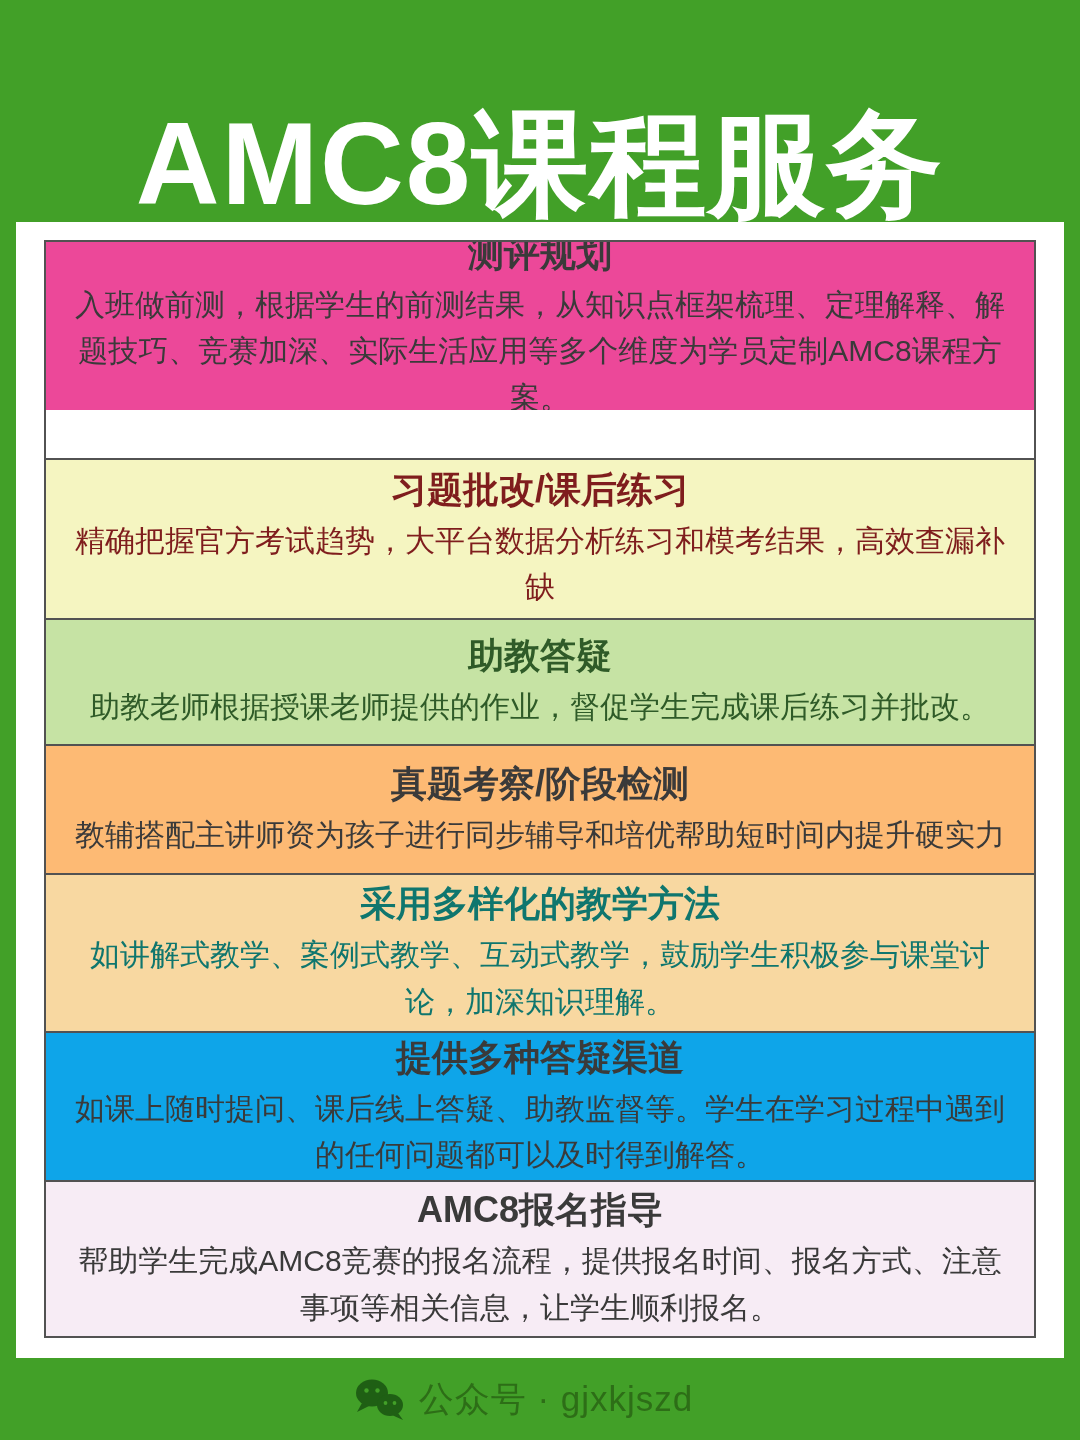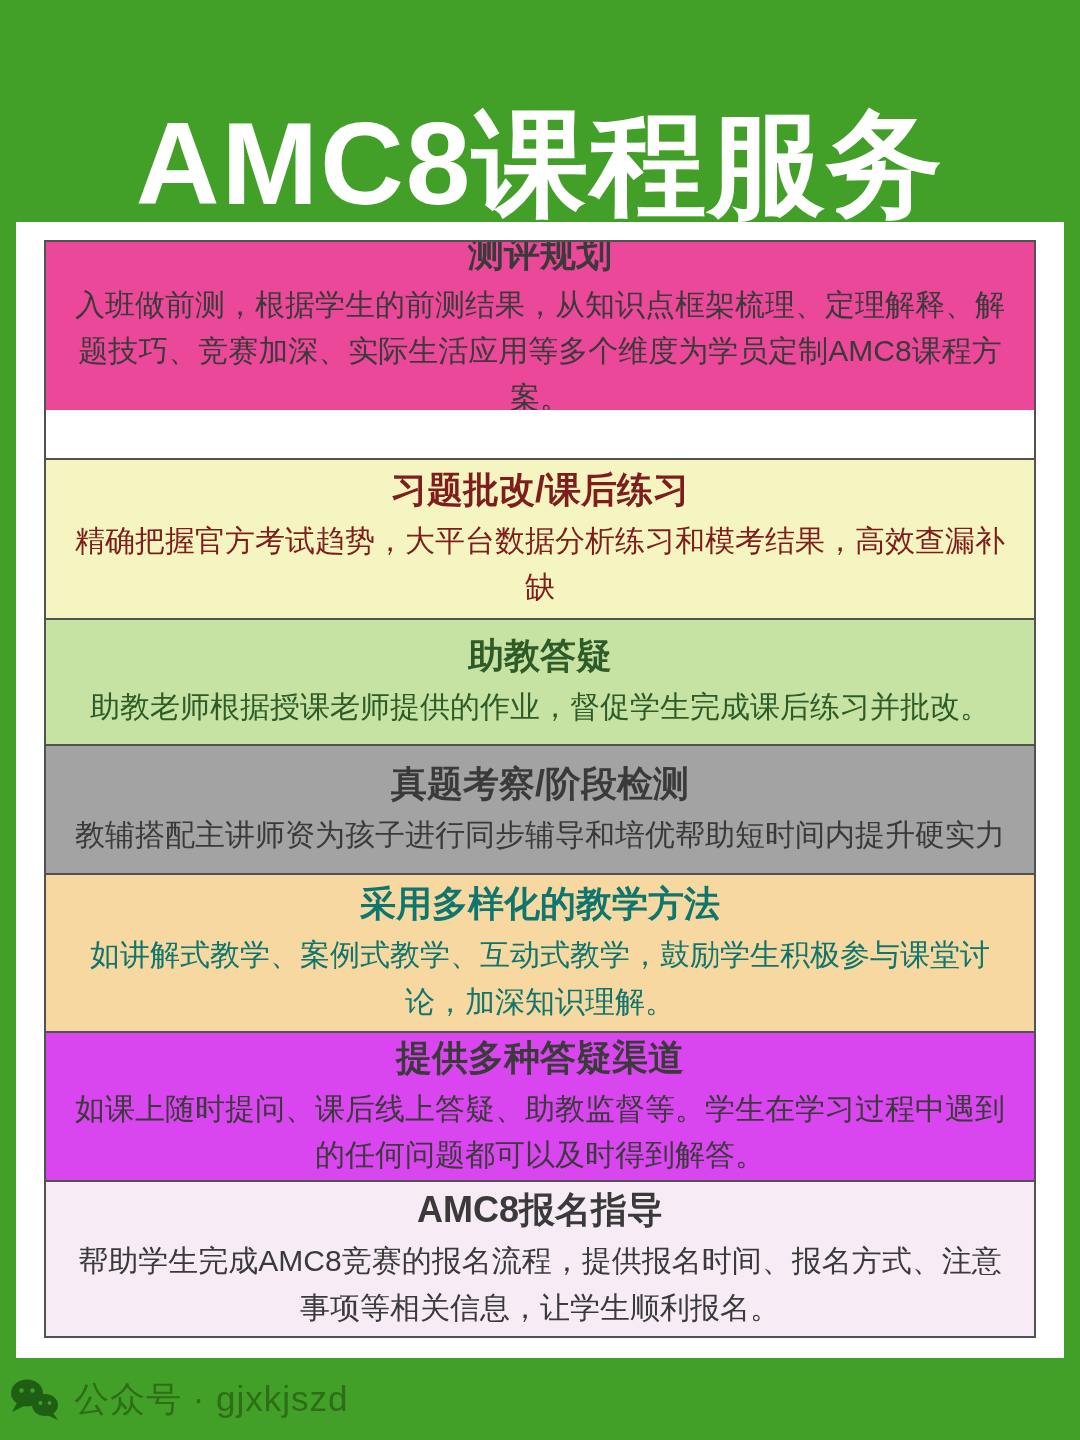--- a/index.html
+++ b/index.html
@@ -79,21 +79,21 @@
   .f146 { flex: 146 1 0; }
   .f114 { flex: 114 1 0; }
   .f116 { flex: 116 1 0; }
   .f136 { flex: 136 1 0; }
   .f142 { flex: 142 1 0; }
   
   .footer {
     flex: 0 0 82px;
     display: flex;
     align-items: center;
-    justify-content: flex-start;
+    justify-content: center;
     padding-right: 42px;
     gap: 14px;
     padding-left: 8px;
   }
   .wechat-icon {
     display: inline-flex;
     width: 52px;
     height: 44px;
   }
   .footer-label {
@@ -122,31 +122,31 @@
     <section class="service-section f146" style="background: rgb(245, 245, 193); color: #7f1d1d; margin-top: 48px;">
       <h2>习题批改/课后练习</h2>
       <p>精确把握官方考试趋势，大平台数据分析练习和模考结果，高效查漏补缺</p>
     </section>
 
     <section class="service-section f114" style="background: rgb(198, 227, 164); color: rgb(47, 91, 40);">
       <h2>助教答疑</h2>
       <p>助教老师根据授课老师提供的作业，督促学生完成课后练习并批改。</p>
     </section>
 
-    <section class="service-section f116" style="background: #a3a3a3; color: rgb(58, 58, 58);">
+    <section class="service-section f116" style="background: #fdba74; color: rgb(58, 58, 58);">
       <h2>真题考察/阶段检测</h2>
       <p>教辅搭配主讲师资为孩子进行同步辅导和培优帮助短时间内提升硬实力</p>
     </section>
 
     <section class="service-section f144" style="background: rgb(248, 216, 161); color: #0f766e;">
       <h2>采用多样化的教学方法</h2>
       <p>如讲解式教学、案例式教学、互动式教学，鼓励学生积极参与课堂讨论，加深知识理解。</p>
     </section>
 
-    <section class="service-section f136" style="background: #d946ef; color: rgb(58, 58, 58);">
+    <section class="service-section f136" style="background: #0ea5e9; color: rgb(58, 58, 58);">
       <h2>提供多种答疑渠道</h2>
       <p>如课上随时提问、课后线上答疑、助教监督等。学生在学习过程中遇到的任何问题都可以及时得到解答。</p>
     </section>
 
     <section class="service-section f142" style="background: rgb(247, 236, 245); color: rgb(58, 58, 58);">
       <h2>AMC8报名指导</h2>
       <p>帮助学生完成AMC8竞赛的报名流程，提供报名时间、报名方式、注意事项等相关信息，让学生顺利报名。</p>
     </section>
 
   </div>

